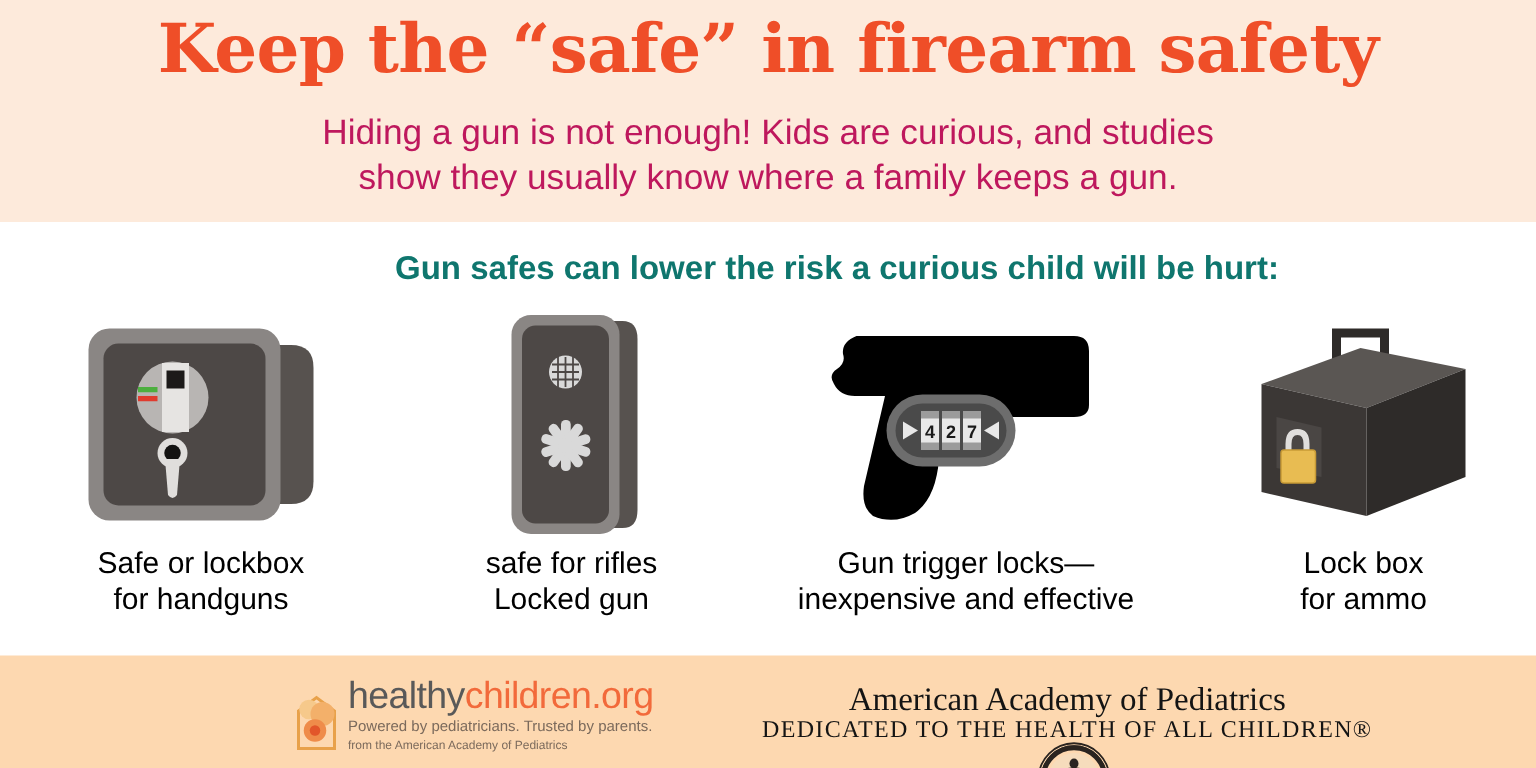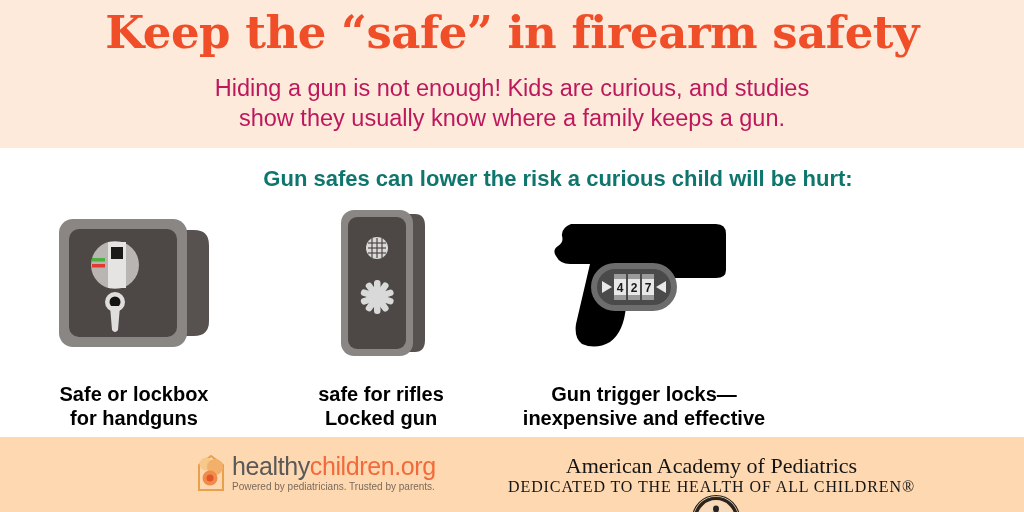--- a/index.html
+++ b/index.html
@@ -94,26 +94,26 @@
     align-items: center;
   }
   .card-art {
     position: relative;
     height: 150px;
     display: flex;
     align-items: center;
     justify-content: center;
   }
   .card-caption {
-    margin-top: 24px;
+    margin-top: 6px;
     text-align: center;
     color: #000000;
     font-family: "Liberation Sans", sans-serif;
     font-size: 20px;
-    font-weight: bold;
+    font-weight: normal;
     line-height: 24px;
   }
   .card-caption .cline { display: block; white-space: nowrap; }
 
   .card-1 { width: 268px; }
   .card-2 { width: 226px; }
   .card-3 { width: 300px; }
   .card-4 { width: 230px; }
 
   
@@ -309,37 +309,62 @@
               <text x="114" y="84" font-family="Liberation Sans, sans-serif" font-size="12" font-weight="bold" fill="#1a1a1a" text-anchor="middle">7</text>
             </g>
           </svg>
         </div>
         <div class="card-caption">
           <span class="cline">Gun trigger locks—</span>
           <span class="cline">inexpensive and effective</span>
         </div>
       </div>
 
+      <div class="card card-4">
+        <div class="card-art">
+          <svg width="180" height="150" viewBox="0 0 180 150">
+
+            <path d="M72 40 L72 14 L104 14 L104 40" fill="none" stroke="#2e2b29" stroke-width="6"></path>
+
+            <polygon points="22,48 88,24 158,38 92,64" fill="#5a5653"></polygon>
+
+            <polygon points="22,48 92,64 92,136 22,120" fill="#3b3735"></polygon>
+
+            <polygon points="92,64 158,38 158,110 92,136" fill="#2e2b29"></polygon>
+
+            <polygon points="32,70 62,77 62,110 32,104" fill="#4a4644"></polygon>
+
+            <path d="M38 88 Q38 78 46 78 Q54 78 54 88 L54 94 L50 94 L50 88 Q50 82 46 82 Q42 82 42 88 L42 94 L38 94 Z" fill="#e0dedc"></path>
+            <rect x="35" y="92" width="23" height="22" rx="2" fill="#e8bc52"></rect>
+            <rect x="35" y="92" width="23" height="22" rx="2" fill="none" stroke="#c79a36" stroke-width="1"></rect>
+          </svg>
+        </div>
+        <div class="card-caption">
+          <span class="cline">Lock box</span>
+          <span class="cline">for ammo</span>
+        </div>
+      </div>
 
     </div>
   </div>
 
   <div class="footer-band"></div>
 
   <div class="hc-logo">
     <svg class="hc-mark" viewBox="0 0 30 42">
       <path d="M3 14 L15 5 L27 14 L27 39 L3 39 Z" fill="none" stroke="#e8a14a" stroke-width="2"></path>
       <circle cx="10" cy="13" r="6.5" fill="#f6c98b"></circle>
       <circle cx="19" cy="16" r="8" fill="#f3b06a"></circle>
       <circle cx="14" cy="27" r="7.5" fill="#ef8c4a"></circle>
       <circle cx="14" cy="27" r="3.5" fill="#e2562a"></circle>
     </svg>
     <div class="hc-text">
       <div class="hc-word"><span class="hc-a">healthy</span><span class="hc-b">children.org</span></div>
       <div class="hc-tag1">Powered by pediatricians. Trusted by parents.</div>
+      <div class="hc-tag2">from the American Academy of Pediatrics</div>
     </div>
   </div>
 
   <div class="aap-logo">
     <div class="aap-text">
       <div class="aap-name">American Academy of Pediatrics</div>
       <div class="aap-tagline">DEDICATED TO THE HEALTH OF ALL CHILDREN®</div>
     </div>
     <svg class="aap-seal" viewBox="0 0 50 50">
       <circle cx="25" cy="25" r="23.5" fill="none" stroke="#2a2420" stroke-width="1.2"></circle>

